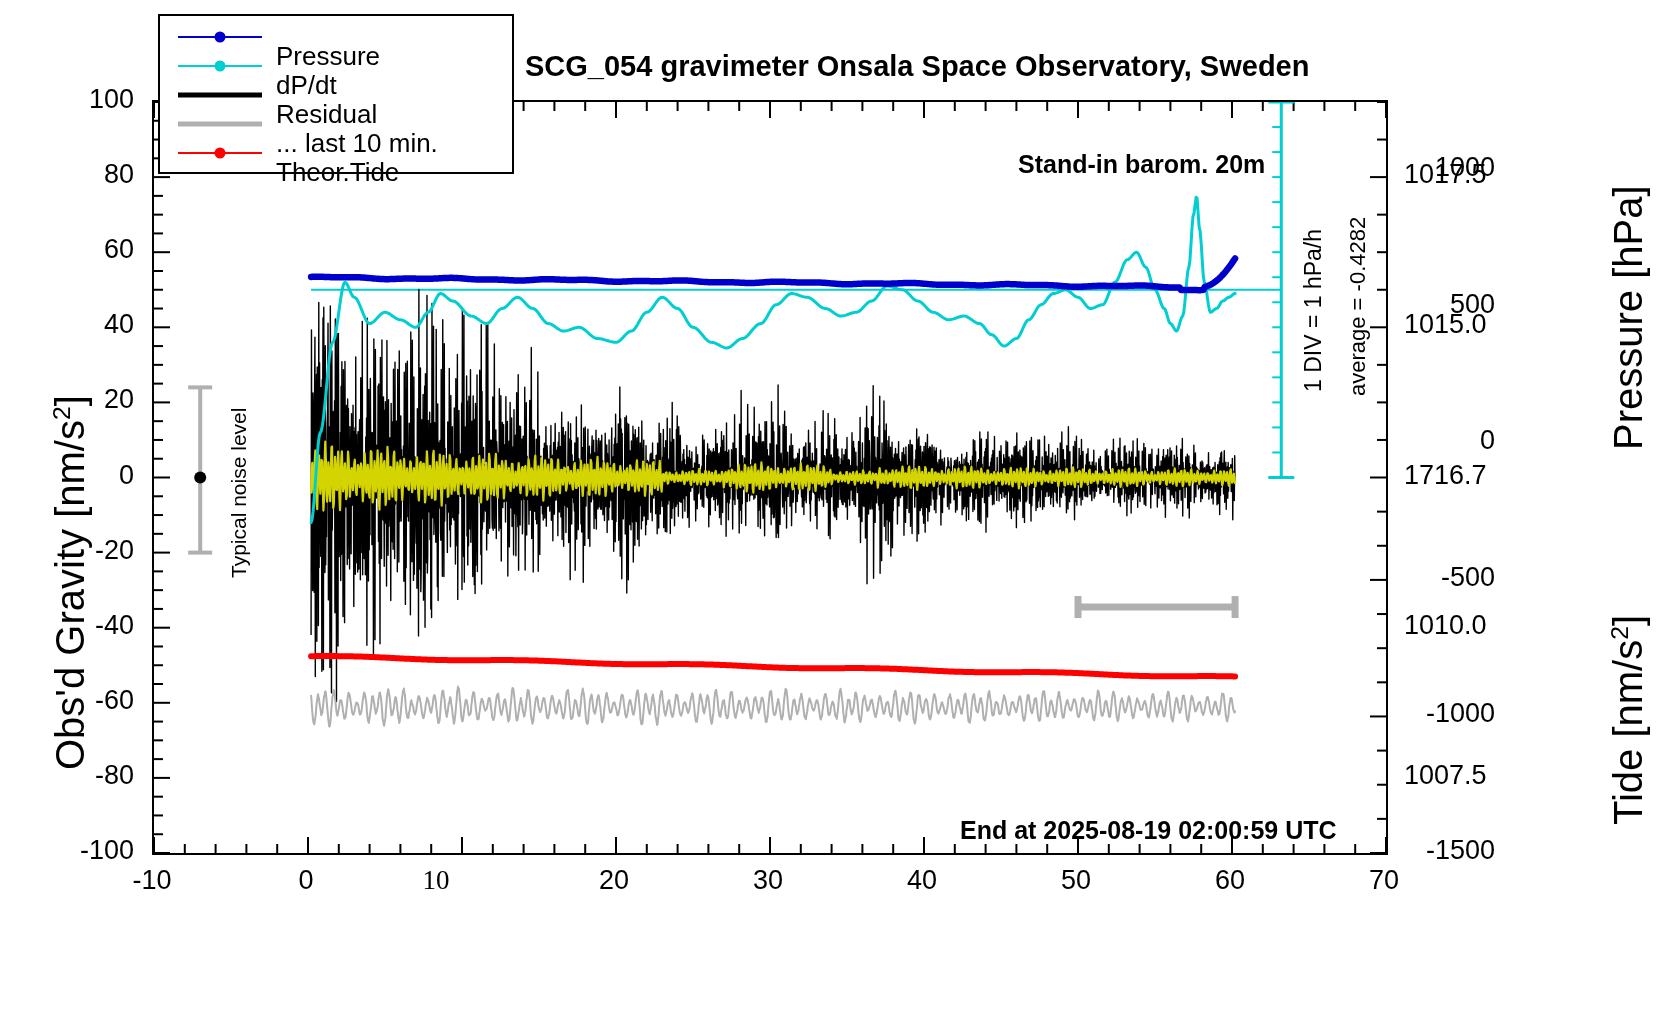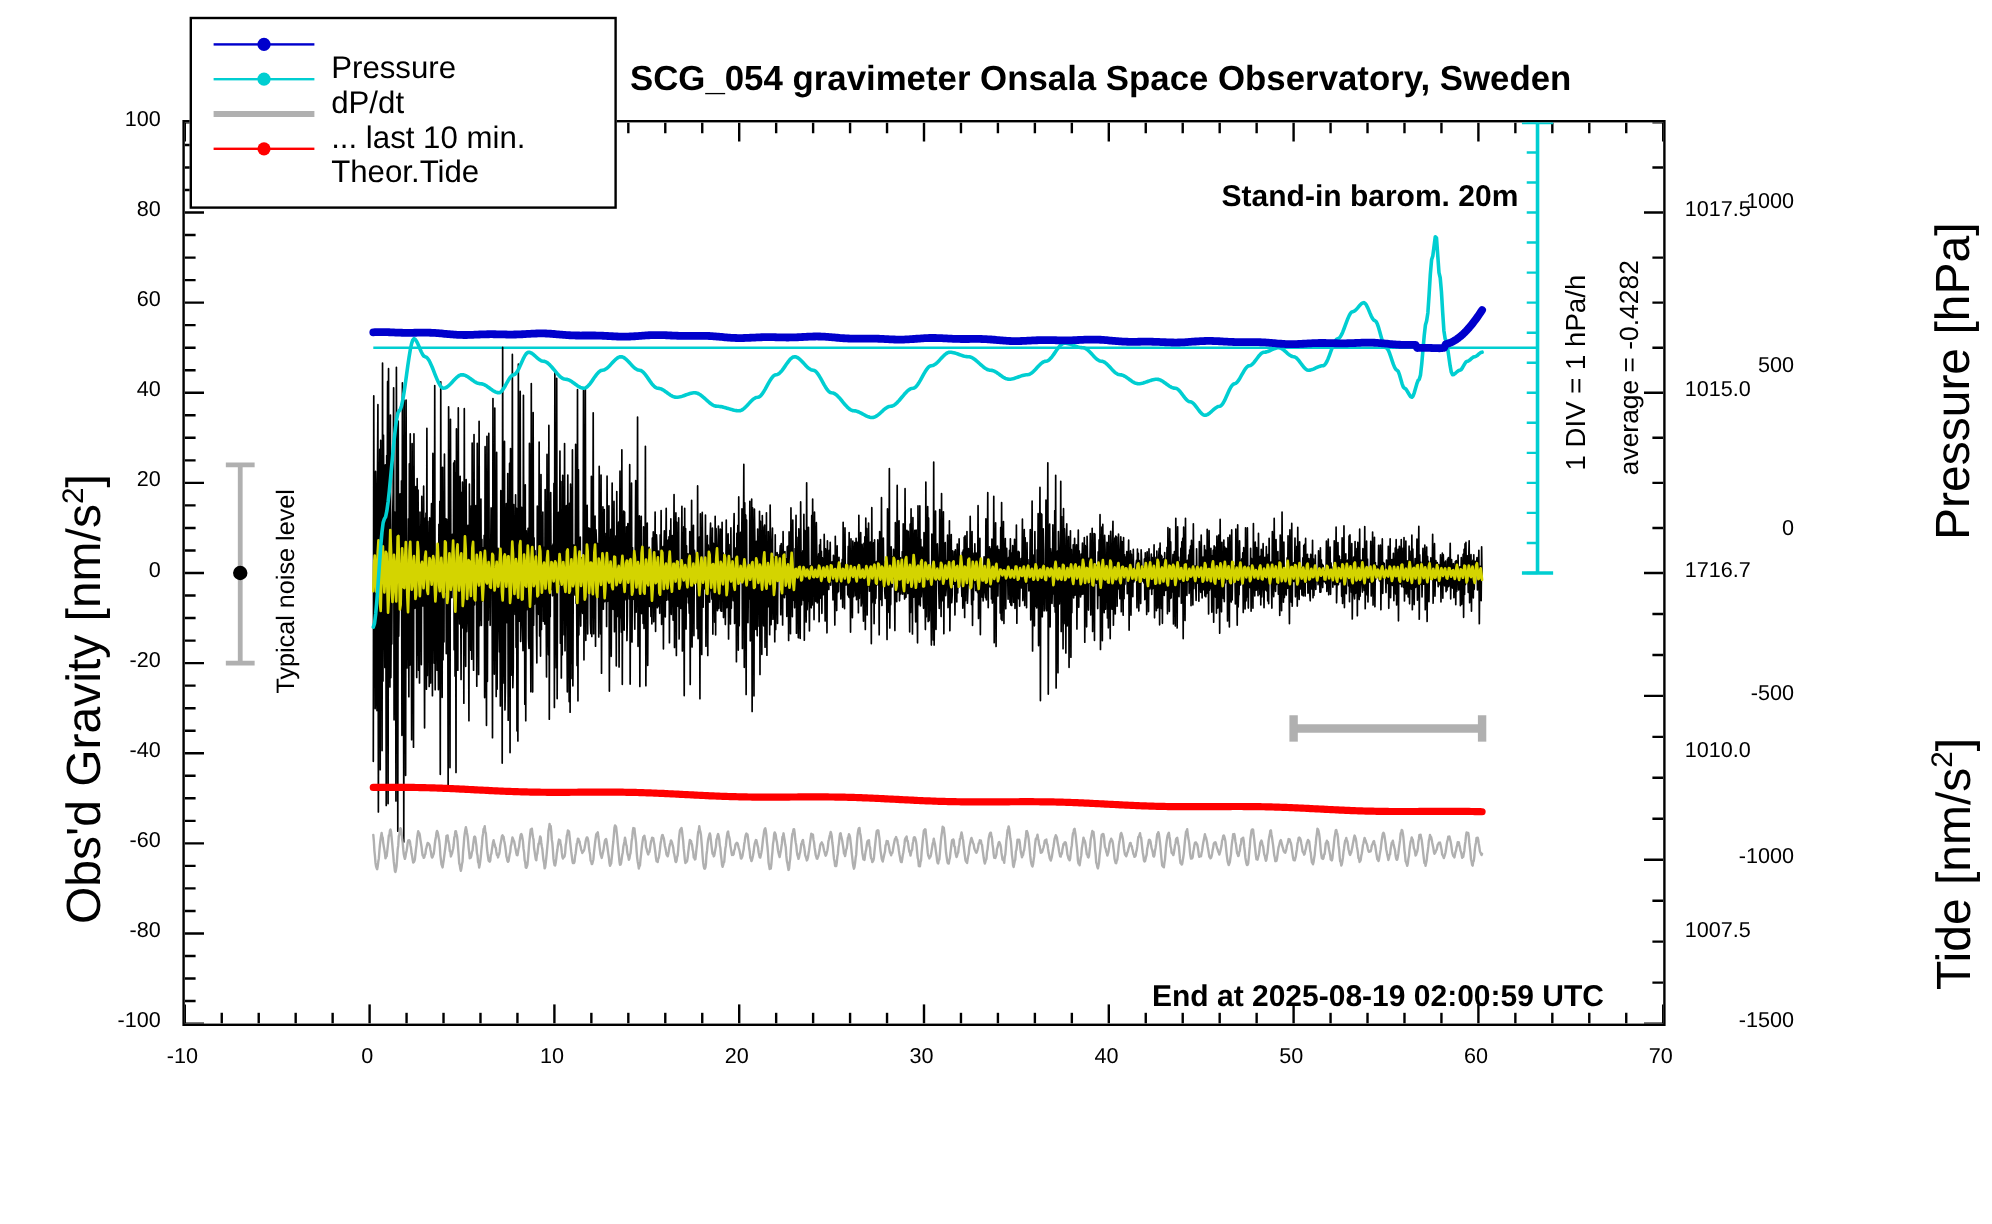--- a/index.html
+++ b/index.html
@@ -7,21 +7,21 @@
        font-family:"Liberation Sans",sans-serif;color:#000;}
 
   #stage{position:absolute;left:0;top:0;width:1660px;height:1020px;}
 
   
   #plot{position:absolute;left:152px;top:100px;width:1236px;height:755px;
         border:2px solid #000;box-sizing:border-box;background:#fff;}
   #svgmain{position:absolute;left:0;top:0;}
 
   
-  .tlab{position:absolute;font-size:18px;line-height:27px;white-space:nowrap;color:#000;}
+  .tlab{position:absolute;font-size:27px;line-height:27px;white-space:nowrap;color:#000;}
   .ylabL{text-align:right;width:120px;}
   .ylabR{text-align:left;}
   .xlab{text-align:center;width:90px;}
 
   
   .axtitle{position:absolute;white-space:nowrap;font-size:40px;color:#000;}
   #ytitleL{transform:rotate(-90deg);transform-origin:left top;
            left:48px;top:770px;font-size:40px;}
   #ytitleR1{transform:rotate(-90deg);transform-origin:left top;
             left:1606px;top:450px;font-size:40px;}
@@ -256,20 +256,26 @@
     </div>
     <div class="lgrow">
       <span class="lgsym">
         <span class="lgline" style="background:#00ced1"></span>
         <span class="lgdot" style="background:#00ced1"></span>
       </span>
       <span class="lgtxt">dP/dt</span>
     </div>
     <div class="lgrow">
       <span class="lgsym">
+        <span class="lgline thick" style="background:#000000"></span>
+      </span>
+      <span class="lgtxt">Residual</span>
+    </div>
+    <div class="lgrow">
+      <span class="lgsym">
         <span class="lgline thick" style="background:#b0b0b0"></span>
       </span>
       <span class="lgtxt">... last 10 min.</span>
     </div>
     <div class="lgrow">
       <span class="lgsym">
         <span class="lgline" style="background:#ff0000"></span>
         <span class="lgdot" style="background:#ff0000"></span>
       </span>
       <span class="lgtxt">Theor.Tide</span>
@@ -290,21 +296,21 @@
       <div class="tlab ylabL" style="left: 14px; top: 311.3px;">40</div>
       <div class="tlab ylabL" style="left: 14px; top: 386.4px;">20</div>
       <div class="tlab ylabL" style="left: 14px; top: 461.5px;">0</div>
       <div class="tlab ylabL" style="left: 14px; top: 536.6px;">-20</div>
       <div class="tlab ylabL" style="left: 14px; top: 611.7px;">-40</div>
       <div class="tlab ylabL" style="left: 14px; top: 686.8px;">-60</div>
       <div class="tlab ylabL" style="left: 14px; top: 761.9px;">-80</div>
       <div class="tlab ylabL" style="left: 14px; top: 837px;">-100</div>
       <div class="tlab xlab" style="left: 107px; top: 867px;">-10</div>
       <div class="tlab xlab" style="left: 261px; top: 867px;">0</div>
-      <div class="tlab xlab" style="left: 415px; top: 867px;">10</div>
+      <div class="tlab xlab" style="left: 391px; top: 867px; font-family: Liberation Serif, serif;">10</div>
       <div class="tlab xlab" style="left: 569px; top: 867px;">20</div>
       <div class="tlab xlab" style="left: 723px; top: 867px;">30</div>
       <div class="tlab xlab" style="left: 877px; top: 867px;">40</div>
       <div class="tlab xlab" style="left: 1031px; top: 867px;">50</div>
       <div class="tlab xlab" style="left: 1185px; top: 867px;">60</div>
       <div class="tlab xlab" style="left: 1339px; top: 867px;">70</div>
       <div class="tlab ylabR" style="left: 1404px; top: 161.1px;">1017.5</div>
       <div class="tlab ylabR" style="left: 1404px; top: 311.3px;">1015.0</div>
       <div class="tlab ylabR" style="left: 1404px; top: 461.5px;">1716.7</div>
       <div class="tlab ylabR" style="left: 1404px; top: 611.7px;">1010.0</div>

